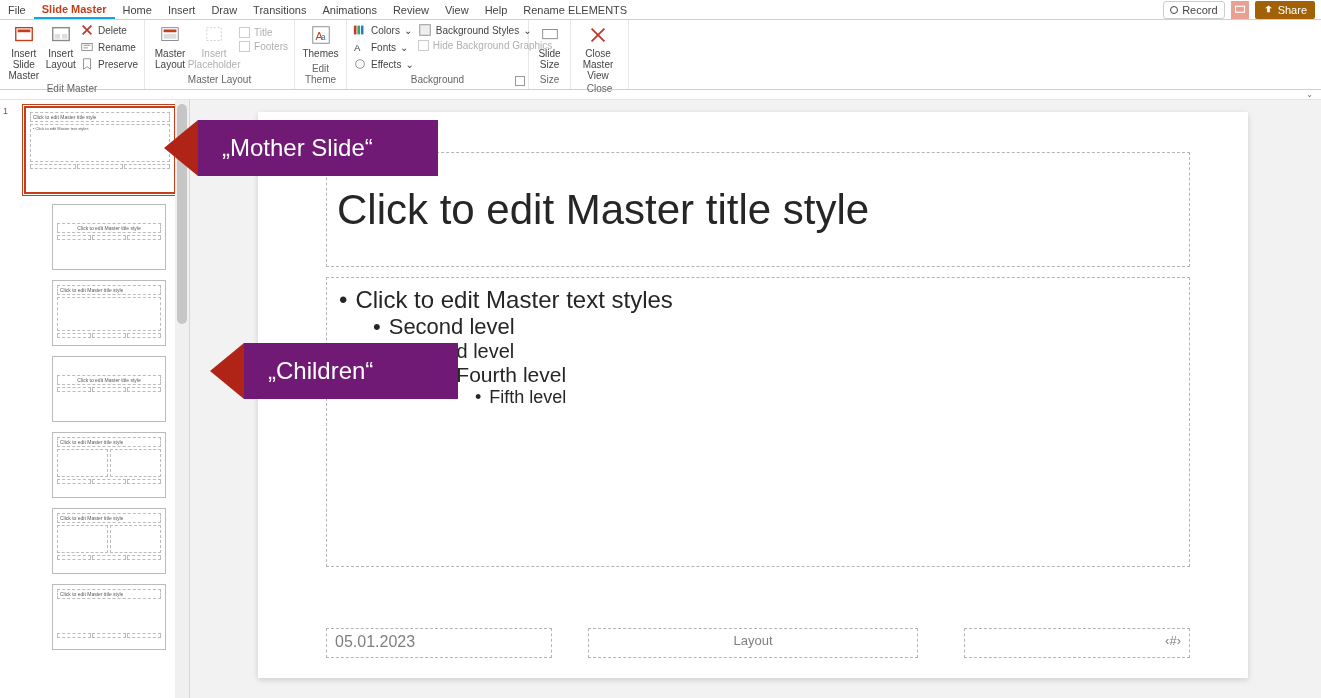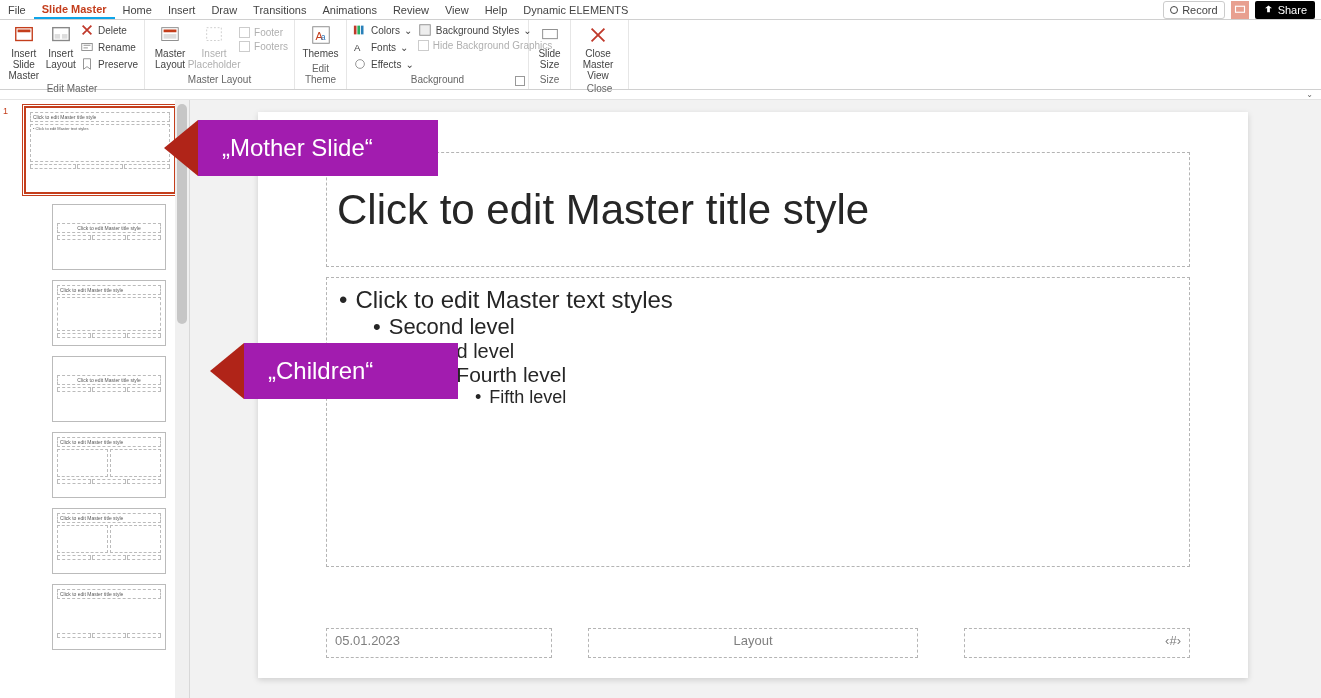--- a/index.html
+++ b/index.html
@@ -6,21 +6,21 @@
   html, body { width: 1321px; height: 698px; overflow: hidden; background: #fff; }
   
   
   .tab-bar { height: 20px; display: flex; align-items: center; font-size: 11px; color: #444; border-bottom: 1px solid #d0d0d0; }
   .tab-bar .tab { padding: 2px 8px; cursor: pointer; }
   .tab-bar .tab.active { color: #c43e1c; border-bottom: 2px solid #0ea5e9; font-weight: 600; }
   .tab-right { margin-left: auto; display: flex; gap: 6px; padding-right: 6px; }
   .record-btn { display: flex; align-items: center; gap: 4px; border: 1px solid #ccc; border-radius: 3px; padding: 1px 6px; font-size: 11px; }
   .rec-dot { width: 8px; height: 8px; border: 1.5px solid #444; border-radius: 50%; }
   .icon-btn { width: 18px; height: 18px; background: #e8a090; display: flex; align-items: center; justify-content: center; }
-  .share-btn { background: #000000; color: #fff; padding: 2px 8px; font-size: 11px; display: flex; align-items: center; gap: 4px; border-radius: 2px; }
+  .share-btn { background: #a16207; color: #fff; padding: 2px 8px; font-size: 11px; display: flex; align-items: center; gap: 4px; border-radius: 2px; }
 
   
   .ribbon { height: 70px; display: flex; border-bottom: 1px solid #d0d0d0; font-size: 10px; color: #444; position: relative; }
   .ribbon-group { display: flex; flex-direction: column; border-right: 1px solid #e6e6e6; padding: 2px 6px; }
   .ribbon-group-body { display: flex; align-items: flex-start; flex: 1; gap: 4px; }
   .ribbon-group-label { text-align: center; font-size: 10px; color: #666; padding: 2px 0; }
   .big-btn { display: flex; flex-direction: column; align-items: center; justify-content: flex-start; width: 42px; text-align: center; line-height: 1.1; cursor: pointer; gap: 2px; padding-top: 2px; }
   .big-btn .ico { width: 22px; height: 22px; }
   .mini-row { display: flex; align-items: center; gap: 4px; padding: 1px 0; white-space: nowrap; cursor: pointer; }
   .mini-col { display: flex; flex-direction: column; gap: 1px; }
@@ -59,45 +59,45 @@
   .ph { position: absolute; border: 1px dashed #b4b4b4; }
   .ph-title { left: 68px; top: 40px; right: 58px; height: 115px; display: flex; align-items: center; padding: 0 10px; font-size: 42px; color: #262626; font-family: Calibri, Arial, sans-serif; }
   .ph-body { left: 68px; top: 165px; right: 58px; height: 290px; padding: 8px 12px; font-size: 24px; color: #262626; font-family: Calibri, Arial, sans-serif; }
   .ph-body .lvl { display: flex; }
   .ph-body .b { margin-right: 8px; }
   .lv1 { font-size: 24px; margin-left: 0; }
   .lv2 { font-size: 22px; margin-left: 34px; }
   .lv3 { font-size: 20px; margin-left: 68px; }
   .lv4 { font-size: 21px; margin-left: 102px; }
   .lv5 { font-size: 18px; margin-left: 136px; }
-  .ph-date { left: 68px; bottom: 20px; width: 226px; height: 30px; padding: 4px 8px; font-size: 13px; color: #7f7f7f; }
+  .ph-date { left: 68px; bottom: 20px; width: 226px; height: 30px; padding: 4px 8px; font-size: 16px; color: #7f7f7f; }
   .ph-footer { left: 330px; bottom: 20px; width: 330px; height: 30px; text-align: center; padding: 4px; font-size: 13px; color: #7f7f7f; }
   .ph-num { right: 58px; bottom: 20px; width: 226px; height: 30px; text-align: right; padding: 4px 8px; font-size: 13px; color: #7f7f7f; }
 
   
-  .callout { position: absolute; background: #a21caf; color: #fff; font-size: 24px; display: flex; align-items: center; padding: 0 30px 0 24px; height: 56px; z-index: 50; font-family: Calibri, Arial, sans-serif; }
+  .callout { position: absolute; background: #701a75; color: #fff; font-size: 24px; display: flex; align-items: center; padding: 0 30px 0 24px; height: 56px; z-index: 50; font-family: Calibri, Arial, sans-serif; }
   .callout::before { content: ""; position: absolute; left: -34px; top: 0; border-style: solid; border-width: 28px 34px 28px 0; border-color: transparent #b02418 transparent transparent; }
   .callout.c1 { left: 198px; top: 120px; width: 240px; }
   .callout.c2 { left: 244px; top: 343px; width: 214px; }
 </style>
 </head>
 <body>
 
 <div class="tab-bar">
   <span class="tab">File</span>
   <span class="tab active">Slide Master</span>
   <span class="tab">Home</span>
   <span class="tab">Insert</span>
   <span class="tab">Draw</span>
   <span class="tab">Transitions</span>
   <span class="tab">Animations</span>
   <span class="tab">Review</span>
   <span class="tab">View</span>
   <span class="tab">Help</span>
-  <span class="tab">Dynamic ELEMENTS</span>
+  <span class="tab">Rename ELEMENTS</span>
   <div class="tab-right">
     <div class="record-btn">
       <span class="rec-dot"></span>
       <span>Record</span>
     </div>
     <div class="icon-btn">
       <svg viewBox="0 0 16 16" width="12" height="12">
           <rect x="2" y="3" width="12" height="8" fill="none" stroke="#fff" stroke-width="1.5"></rect>
         </svg>
     </div>
@@ -166,21 +166,21 @@
       </div>
       <div class="big-btn disabled" style="color:#b0b0b0">
         <svg class="ico" viewBox="0 0 24 24">
             <rect x="4" y="4" width="16" height="14" fill="none" stroke="#ccc" stroke-dasharray="2"></rect>
           </svg>
         <span>Insert Placeholder</span>
       </div>
       <div class="mini-col" style="padding-top:4px">
         <div class="mini-row disabled">
             <span class="chk disabled"></span>
-            <span>Footer</span>
+            <span>Title</span>
           </div>
         <div class="mini-row disabled">
             <span class="chk disabled"></span>
             <span>Footers</span>
           </div>
       </div>
     </div>
     <div class="ribbon-group-label">Master Layout</div>
   </div>
 

